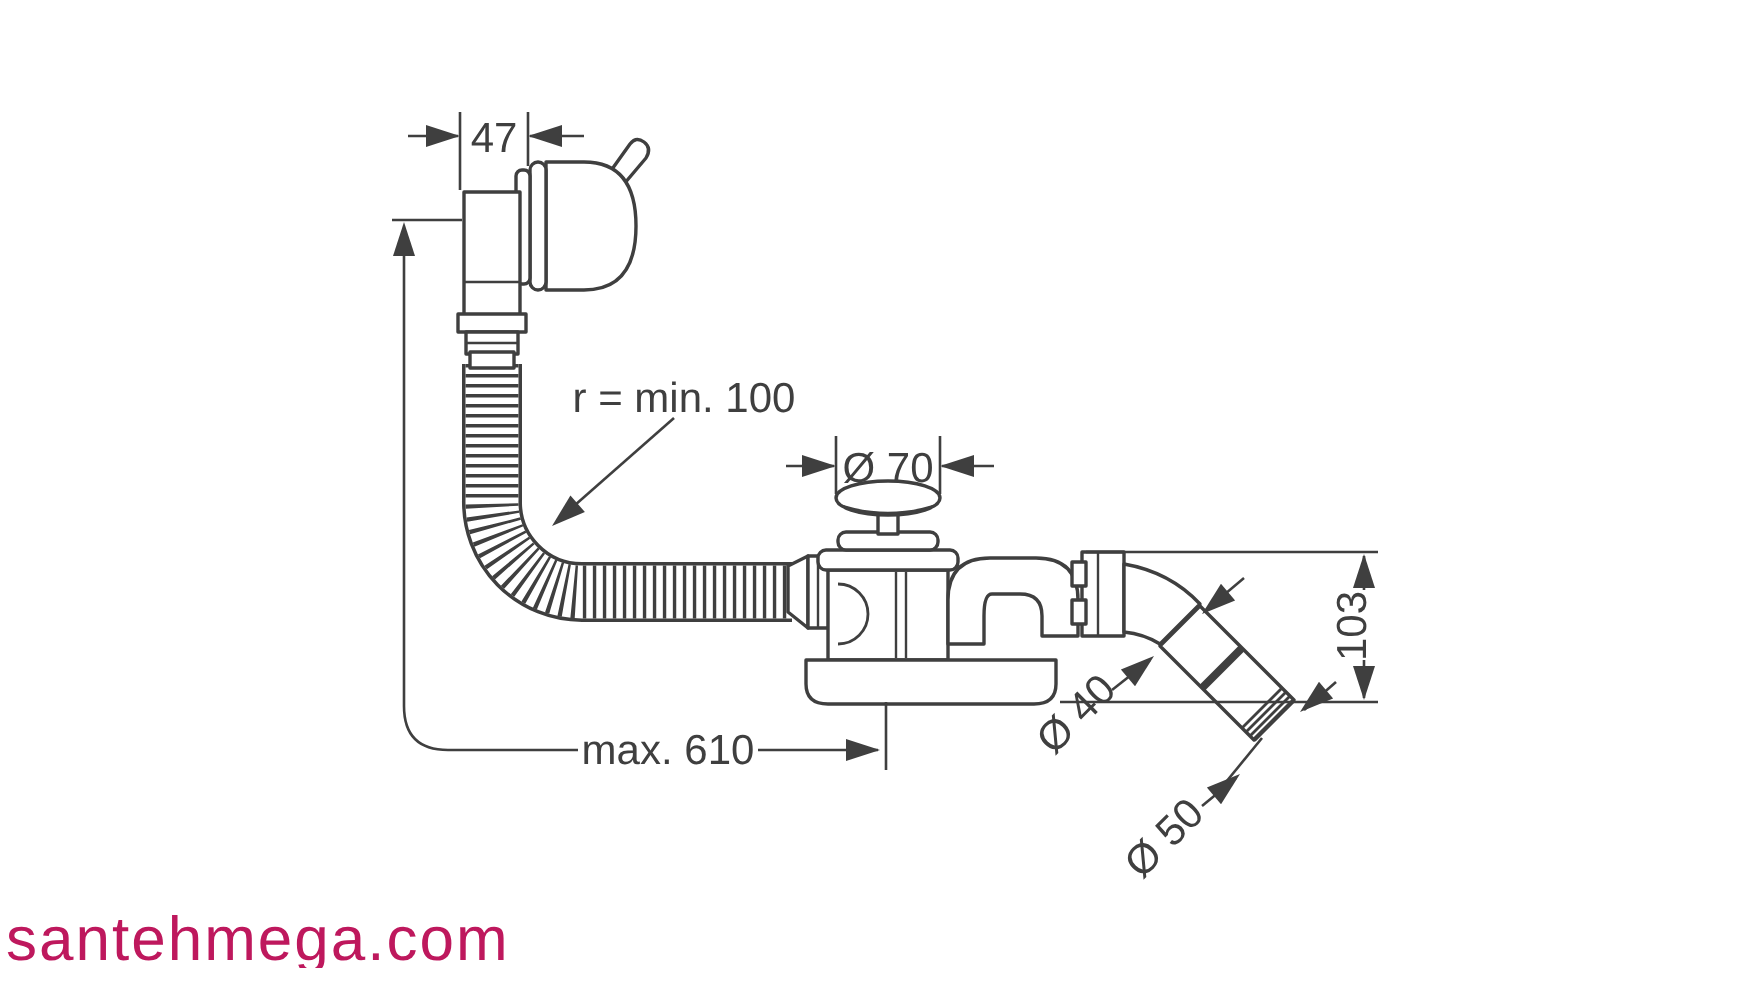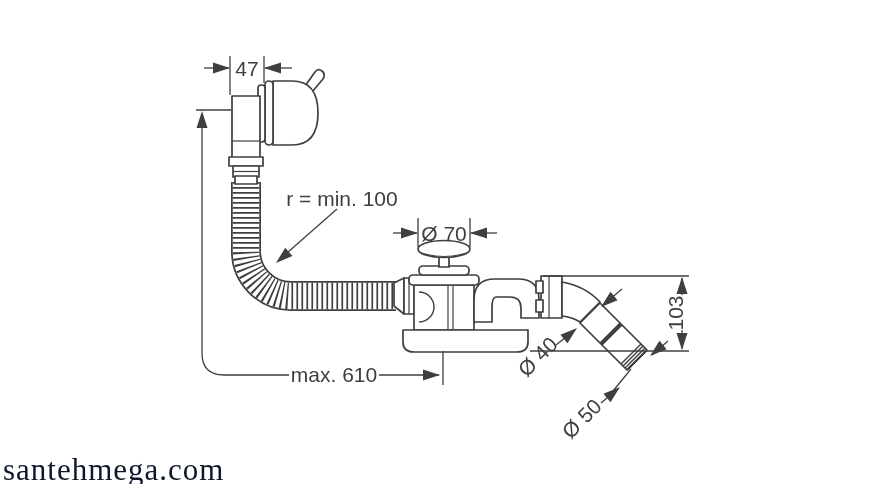--- a/index.html
+++ b/index.html
@@ -1,21 +1,21 @@
 <!DOCTYPE html>
 <html><head>
 <meta charset="utf-8">
 <style>
   html,body{margin:0;padding:0;background:#ffffff;}
   .stage{position:relative;width:880px;height:484px;background:#ffffff;overflow:hidden;
          font-family:"Liberation Sans",sans-serif;}
   .stage svg{position:absolute;left:0;top:0;}
   .dim-text{font-family:"Liberation Sans",sans-serif;font-size:21px;fill:#3f3f3f;}
   .watermark{position:absolute;left:3px;top:452px;font-size:31px;letter-spacing:1px;
-             color:#0f172a;font-family:Liberation Serif, serif;user-select:none;}
+             color:#be185d;font-family:Liberation Sans, sans-serif;user-select:none;}
 </style>
 </head>
 <body>
 
 <div class="stage">
 <svg width="880" height="500" viewBox="0 0 880 500">
 
   <g>
     <path d="M246,182 V250 A45,45 0 0 0 291,296 H396" fill="none" stroke="#3f3f3f" stroke-width="30"></path>
     <path d="M246,182 V250 A45,45 0 0 0 291,296 H396" fill="none" stroke="#ffffff" stroke-width="26.5"></path>

